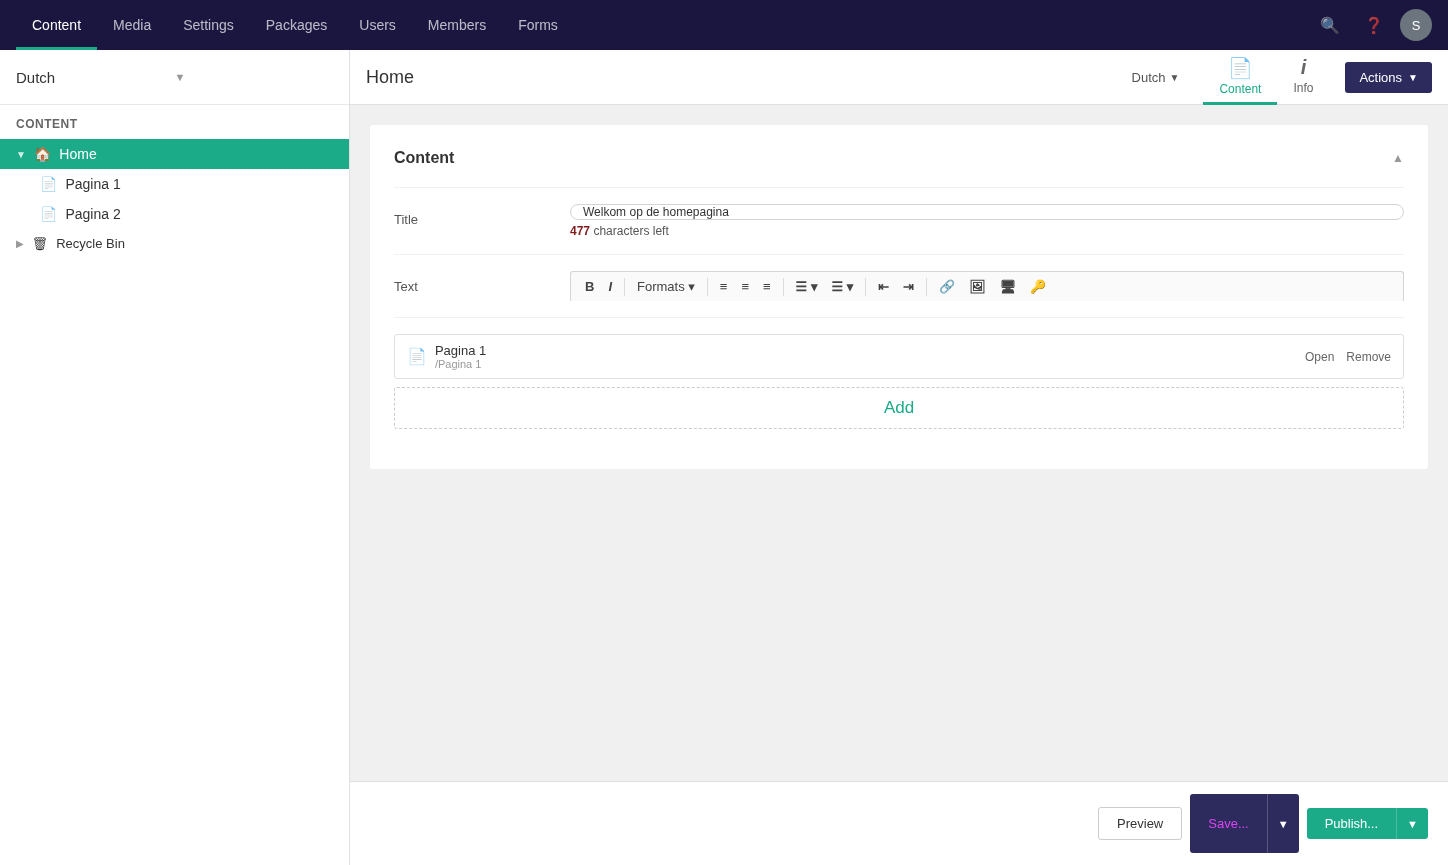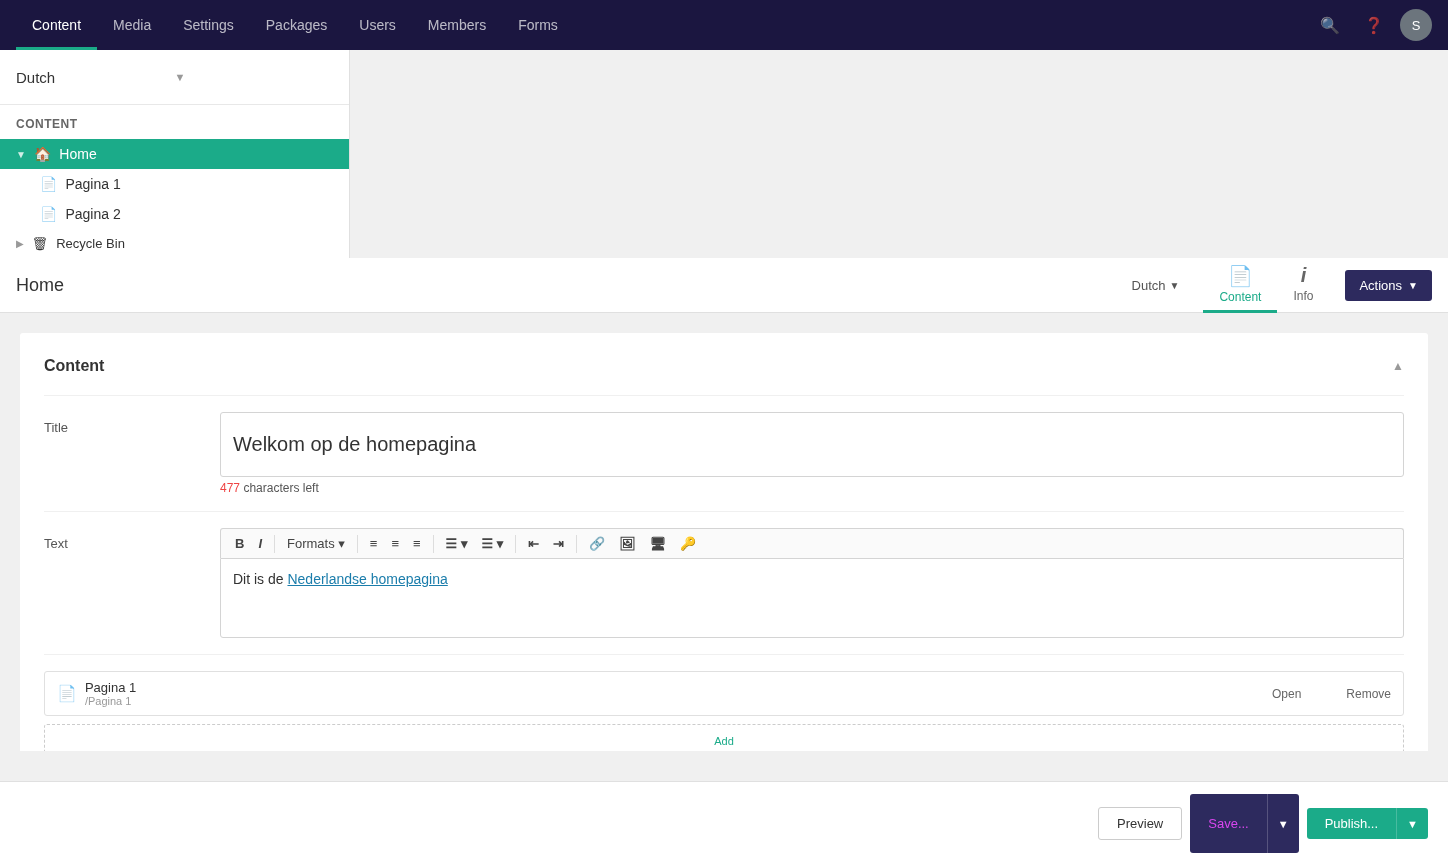--- a/index.html
+++ b/index.html
@@ -54,21 +54,20 @@
       display: flex; align-items: center; justify-content: center;
       color: #fff;
       font-size: 13px;
       cursor: pointer;
     }
 
     
     .main-layout {
       display: flex;
       height: calc(865px - 50px);
-      flex-direction: column;
     }
 
     
     .sidebar {
       width: 350px;
       background: #fff;
       border-right: 1px solid #e0e0e0;
       display: flex;
       flex-direction: column;
       flex-shrink: 0;
@@ -227,33 +226,33 @@
     .form-label {
       width: 160px;
       flex-shrink: 0;
       font-size: 13px;
       color: #555;
       padding-top: 8px;
     }
     .form-field { flex: 1; }
     .text-input {
       width: 100%;
-      padding: 20px 12px;
+      padding: 0 12px;
       border: 1px solid #d4d4d4;
-      border-radius: 3px;
-      font-size: 20px;
+      border-radius: 12px;
+      font-size: 12px;
       color: #333;
       outline: none;
     }
     .char-count {
       margin-top: 4px;
       font-size: 12px;
       color: #555;
     }
-    .char-count .num { color: #ef4444; font-weight: 400; }
+    .char-count .num { color: #7f1d1d; font-weight: 700; }
 
     
     .rte-toolbar {
       border: 1px solid #d4d4d4;
       border-bottom: none;
       border-radius: 3px 3px 0 0;
       padding: 4px 8px;
       display: flex;
       align-items: center;
       gap: 2px;
@@ -293,30 +292,29 @@
     }
     .featured-item-icon { color: #999; font-size: 16px; }
     .featured-item-info { flex: 1; }
     .featured-item-name { font-size: 13px; color: #333; }
     .featured-item-path { font-size: 11px; color: #999; }
     .featured-item-actions { display: flex; gap: 12px; }
     .featured-item-action {
       color: #666;
       font-size: 12px;
       cursor: pointer;
-      margin-left: 33px;
     }
     .add-btn {
       width: 100%;
       padding: 10px;
       border: 1px dashed #ccc;
       border-radius: 3px;
       background: #fff;
       color: #1bab89;
-      font-size: 11px;
+      font-size: 17px;
       cursor: pointer;
       text-align: center;
     }
 
     
     .content-footer {
       background: #fff;
       border-top: 1px solid #e0e0e0;
       padding: 12px 20px;
       display: flex;
@@ -484,23 +482,20 @@
               <button class="rte-btn">☰ ▾</button>
               <div class="rte-separator"></div>
               <button class="rte-btn">⇤</button>
               <button class="rte-btn">⇥</button>
               <div class="rte-separator"></div>
               <button class="rte-btn">🔗</button>
               <button class="rte-btn">🖼</button>
               <button class="rte-btn">🖥</button>
               <button class="rte-btn">🔑</button>
             </div>
-            <div class="rte-body">
-              <span>Dit is de </span><a class="rte-link">Nederlandse homepagina</a>
-            </div>
           </div>
         </div>
 
         <div class="form-row">
           <div class="form-field">
             <div class="featured-item">
               <span class="featured-item-icon">📄</span>
               <div class="featured-item-info">
                 <div class="featured-item-name">Pagina 1</div>
                 <div class="featured-item-path">/Pagina 1</div>

